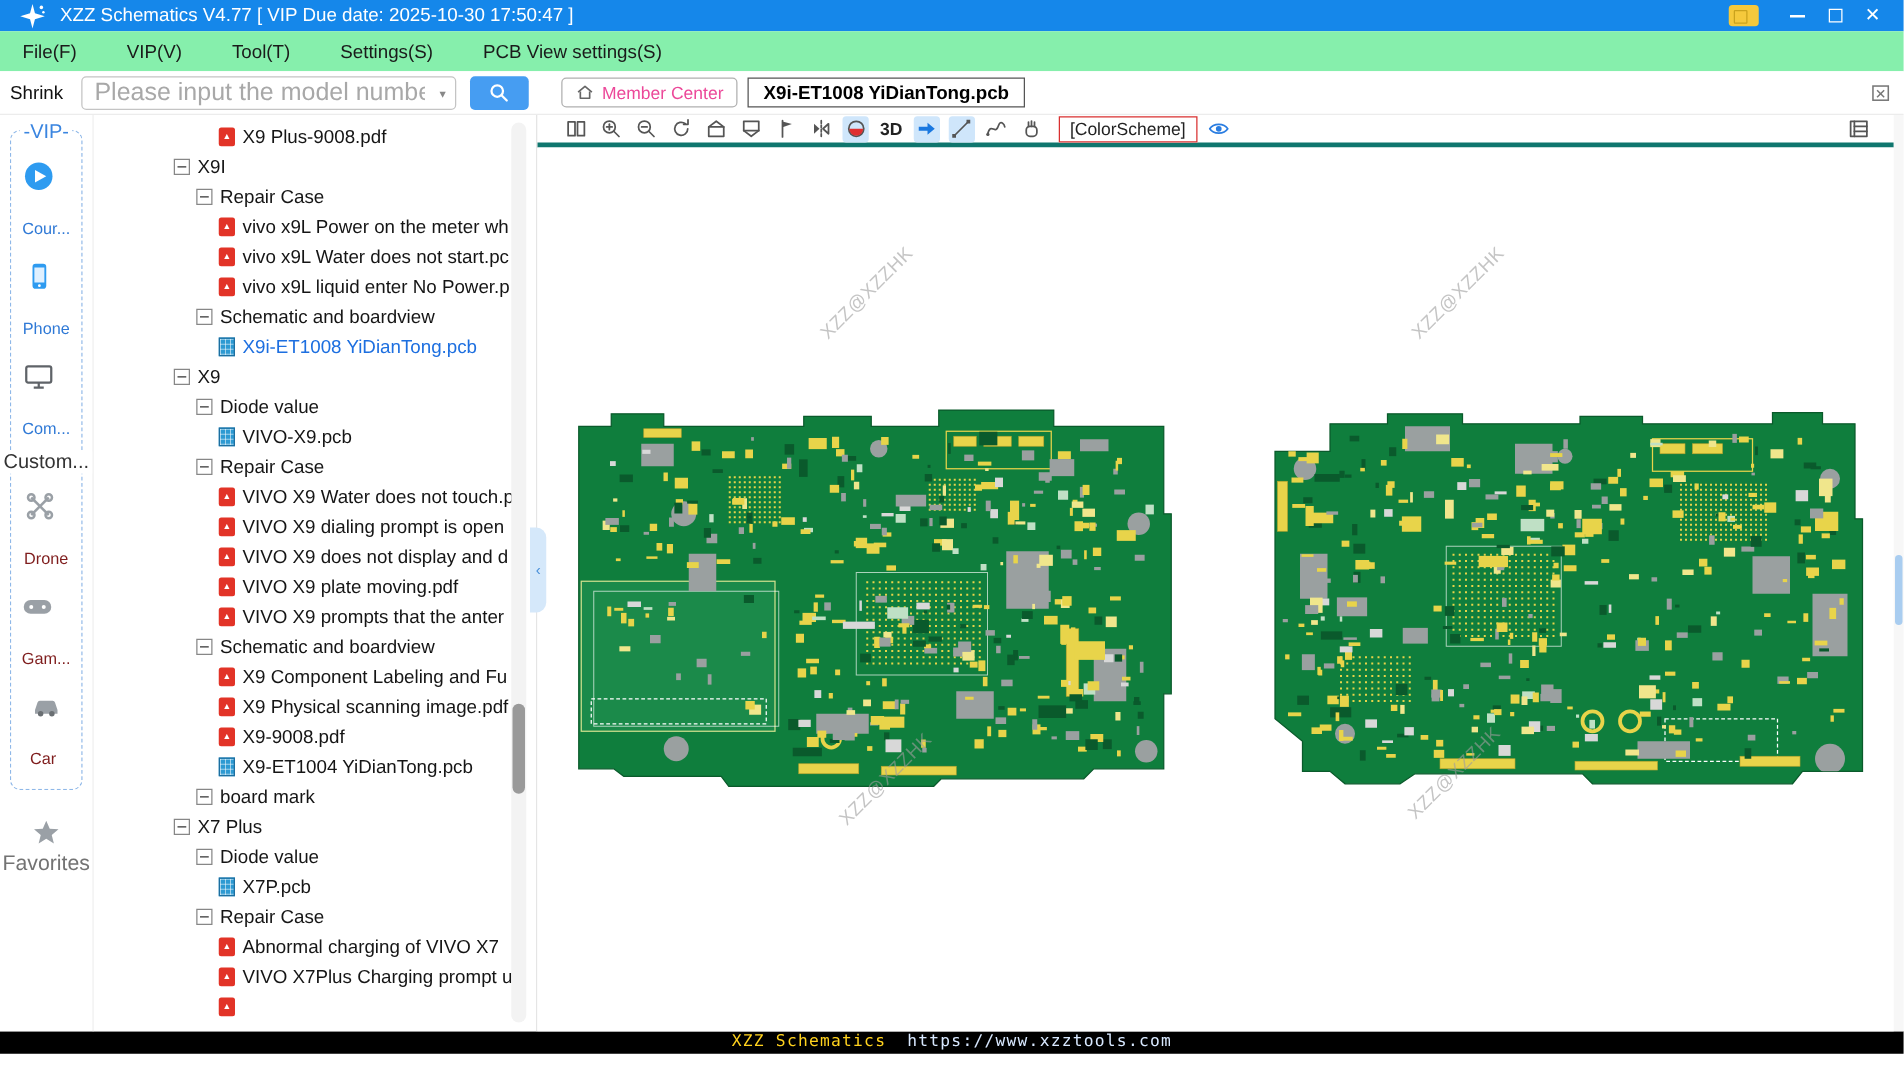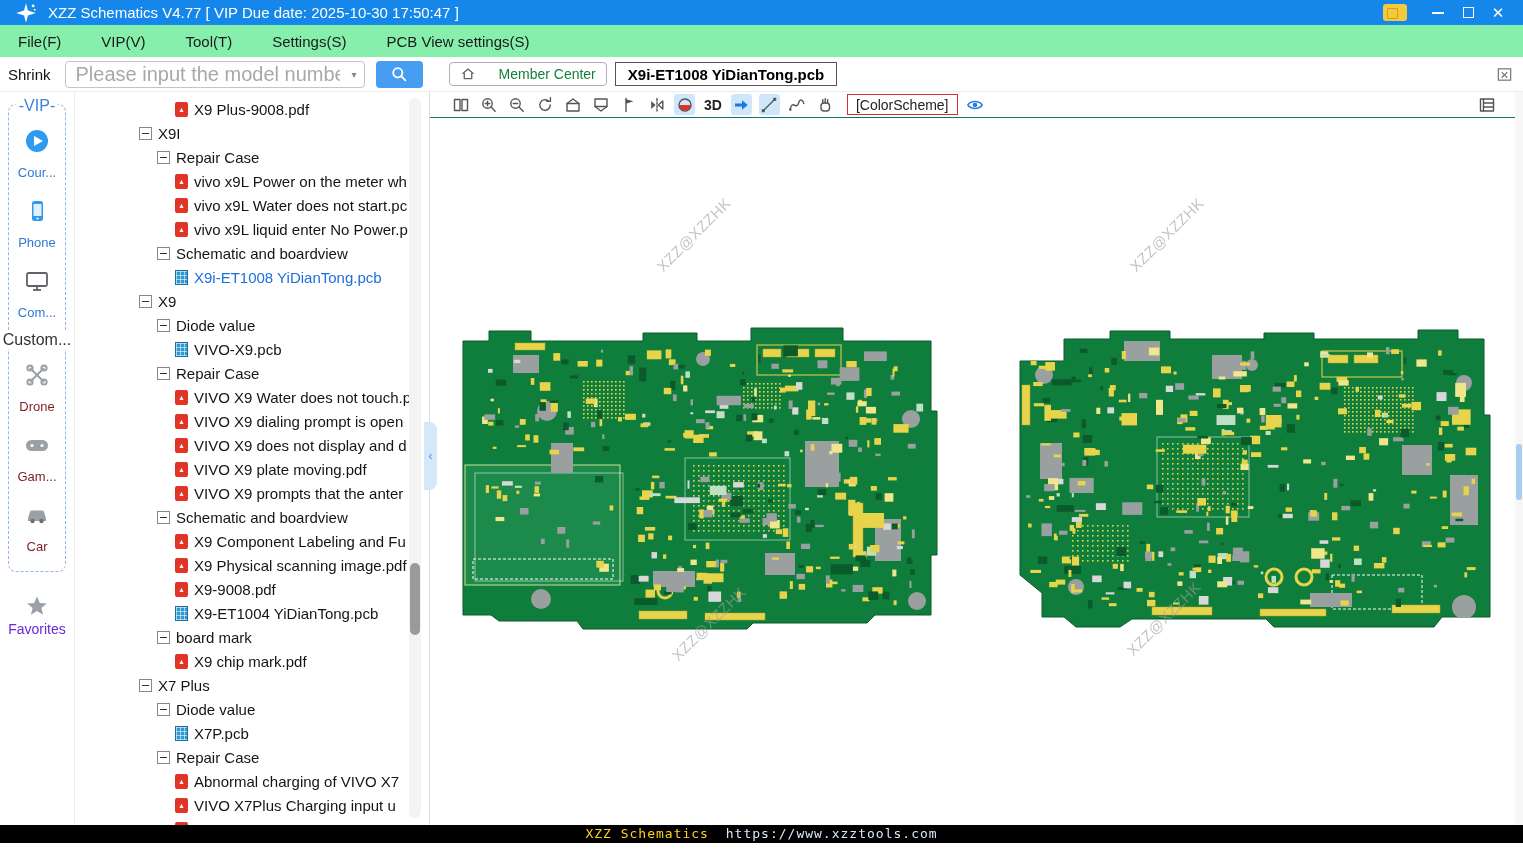--- a/index.html
+++ b/index.html
@@ -20,58 +20,58 @@
   .menubar{height:32px;background:#86efac;display:flex;align-items:center;gap:40px;padding:0 18px;font-size:15px;color:#1a1a1a}
   .menu-item{white-space:nowrap}
   
   .searchrow{height:35px;background:#fff;display:flex;align-items:center;border-bottom:1px solid #ececec}
   .shrink{margin-left:8px;font-size:15px;color:#111}
   .search-wrap{position:relative;margin-left:14px;width:300px;height:27px;border:1px solid #c4c4c4;border-radius:4px;display:flex;align-items:center;padding:0 24px 0 10px;background:#fff}
   .search-wrap input{border:none;outline:none;width:100%;font-size:20px;color:#333;background:transparent}
   .search-wrap input::placeholder{color:#a8a8a8}
   .caret{position:absolute;right:7px;top:7px;color:#888;font-size:10px}
   .search-btn{margin-left:11px;width:47px;height:27px;background:#469df2;border-radius:4px;display:flex;align-items:center;justify-content:center}
-  .member-btn{margin-left:26px;height:24px;border:1px solid #b0b0b0;border-radius:4px;display:flex;align-items:center;gap:23px;padding:0 10px;color:#15803d;font-size:14px;background:#fff;white-space:nowrap}
+  .member-btn{margin-left:26px;height:24px;border:1px solid #b0b0b0;border-radius:4px;display:flex;align-items:center;gap:6px;padding:0 10px;color:#ec4899;font-size:14px;background:#fff;white-space:nowrap}
   .pcb-tab{margin-left:8px;height:24px;border:1px solid #555;display:flex;align-items:center;padding:0 12px;font-weight:bold;font-size:15px;color:#000;background:#fff;white-space:nowrap}
   .close-side{margin-left:auto;margin-right:10px;display:flex}
   
   .main{display:flex;height:733px;position:relative;background:#fff}
   
   .sidebar{width:75px;flex:none;border-right:1px solid #ededed;display:flex;flex-direction:column;align-items:center;padding-top:12px;background:#fff}
   .sb-box{position:relative;width:58px;border:1px dashed #8fb8e8;border-radius:8px;display:flex;flex-direction:column;align-items:center;padding:14px 0 8px}
   .sb-box.custom-box{}
   .sb-tag{position:absolute;top:-8px;left:50%;transform:translateX(-50%);background:#fff;padding:0 3px;font-size:16px;white-space:nowrap}
   .sb-tag.vip{color:#3a85e0}
   .sb-tag.custom{color:#333}
-  .sb-item{display:flex;flex-direction:column;align-items:center;gap:11px;margin:9px 0}
+  .sb-item{display:flex;flex-direction:column;align-items:flex-start;gap:21px;margin:9px 0}
   .sb-item .lbl{font-size:13px;white-space:nowrap}
   .vip-box .lbl{color:#2f79d6}
   .custom-box .lbl{color:#7f1d1d}
-  .fav{margin-top:22px;display:flex;flex-direction:column;align-items:center;gap:3px;font-size:14px;color:#6d28d9}
+  .fav{margin-top:22px;display:flex;flex-direction:column;align-items:center;gap:3px;font-size:17px;color:#737373}
   
   .treepanel{width:355px;flex:none;position:relative;border-right:1px solid #ddd;overflow:hidden;background:#fff}
   .tree{padding-top:5px;height:100%;overflow:hidden}
   .trow{height:24px;display:flex;align-items:center;font-size:15px;color:#151515;white-space:nowrap;overflow:hidden}
   .lvl-1{padding-left:64px}.lvl-2{padding-left:82px}.lvl-3{padding-left:100px}
   .tbox{width:13px;height:13px;border:1px solid #878787;background:#fff;display:none;align-items:center;justify-content:center;margin-right:6px;flex:none}
   .tbox .minus{width:7px;height:1px;background:#333}
   .fic{width:13px;height:15px;margin-right:6px;flex:none;display:none}
   .ic-pdf{background:#e23327;border-radius:2px;color:#fff;font-size:7px;align-items:center;justify-content:center}
   .ic-pcb{background-color:#2e9ad2;border:1px solid #1c6fa0;
     background-image:linear-gradient(rgba(255,255,255,.55) 1px,transparent 1px),linear-gradient(90deg,rgba(255,255,255,.55) 1px,transparent 1px);
     background-size:4px 4px}
   .trow.t-folder .tbox{display:inline-flex}
   .trow.t-pdf .ic-pdf{display:inline-flex}
   .trow.t-pcb .ic-pcb{display:inline-flex}
   .trow.selected .tlabel{color:#1d6fe0}
   .tscroll{position:absolute;right:8px;top:6px;width:12px;height:720px;background:#f3f3f3;border-radius:6px}
   .tthumb{position:absolute;left:1px;width:10px;top:465px;height:72px;background:#9a9a9a;border-radius:5px}
   
   .viewer{flex:1;display:flex;flex-direction:column;position:relative;background:#fff}
-  .vtoolbar{height:26px;display:flex;align-items:center;gap:7px;padding-left:20px;border-bottom:1px solid #0f766e}
+  .vtoolbar{height:26px;display:flex;align-items:center;gap:7px;padding-left:20px;border-bottom:4px solid #0f766e}
   .vt-icon{width:21px;height:21px;display:flex;align-items:center;justify-content:center;flex:none}
   .vt-icon svg{stroke:#555;fill:none;stroke-width:1.4;stroke-linecap:round;stroke-linejoin:round}
   .vt-icon.active{background:#cfe6fb;border-radius:3px}
   .vt-label{font-size:14px;font-weight:bold;color:#222;padding:0 2px}
   .cs-btn{border:1px solid #d93030;background:#fff;color:#222;font-size:14px;height:21px;display:flex;align-items:center;padding:0 8px;margin-left:4px;white-space:nowrap}
   .eye svg{stroke:#2a7de1}
   .vt-right{margin-left:auto;margin-right:18px}
   .canvas{flex:1;position:relative;background:#fff;overflow:hidden}
   .board{position:absolute}
   .wm{position:absolute;font-size:15px;color:#9e9e9e;opacity:.6;letter-spacing:.5px;transform:rotate(-45deg);white-space:nowrap}
@@ -383,26 +383,20 @@
         </div>
 
         <div class="trow t-folder lvl-2">
           <span class="tbox">
             <span class="minus"></span>
           </span>
 
           <span class="tlabel">board mark</span>
         </div>
 
-        <div class="trow t-pdf lvl-3">
-
-          <span class="fic ic-pdf">▲</span>
-
-          <span class="tlabel">X9 chip mark.pdf</span>
-        </div>
 
         <div class="trow t-folder lvl-1">
           <span class="tbox">
             <span class="minus"></span>
           </span>
 
           <span class="tlabel">X7 Plus</span>
         </div>
 
         <div class="trow t-folder lvl-2">
@@ -431,21 +425,21 @@
 
           <span class="fic ic-pdf">▲</span>
 
           <span class="tlabel">Abnormal charging of VIVO X7</span>
         </div>
 
         <div class="trow t-pdf lvl-3">
 
           <span class="fic ic-pdf">▲</span>
 
-          <span class="tlabel">VIVO X7Plus Charging input u</span>
+          <span class="tlabel">VIVO X7Plus Charging prompt u</span>
         </div>
 
         <div class="trow t-pdf lvl-3">
 
           <span class="fic ic-pdf">▲</span>
 
           <span class="tlabel"></span>
         </div>
       </div>
     <div class="tscroll">

